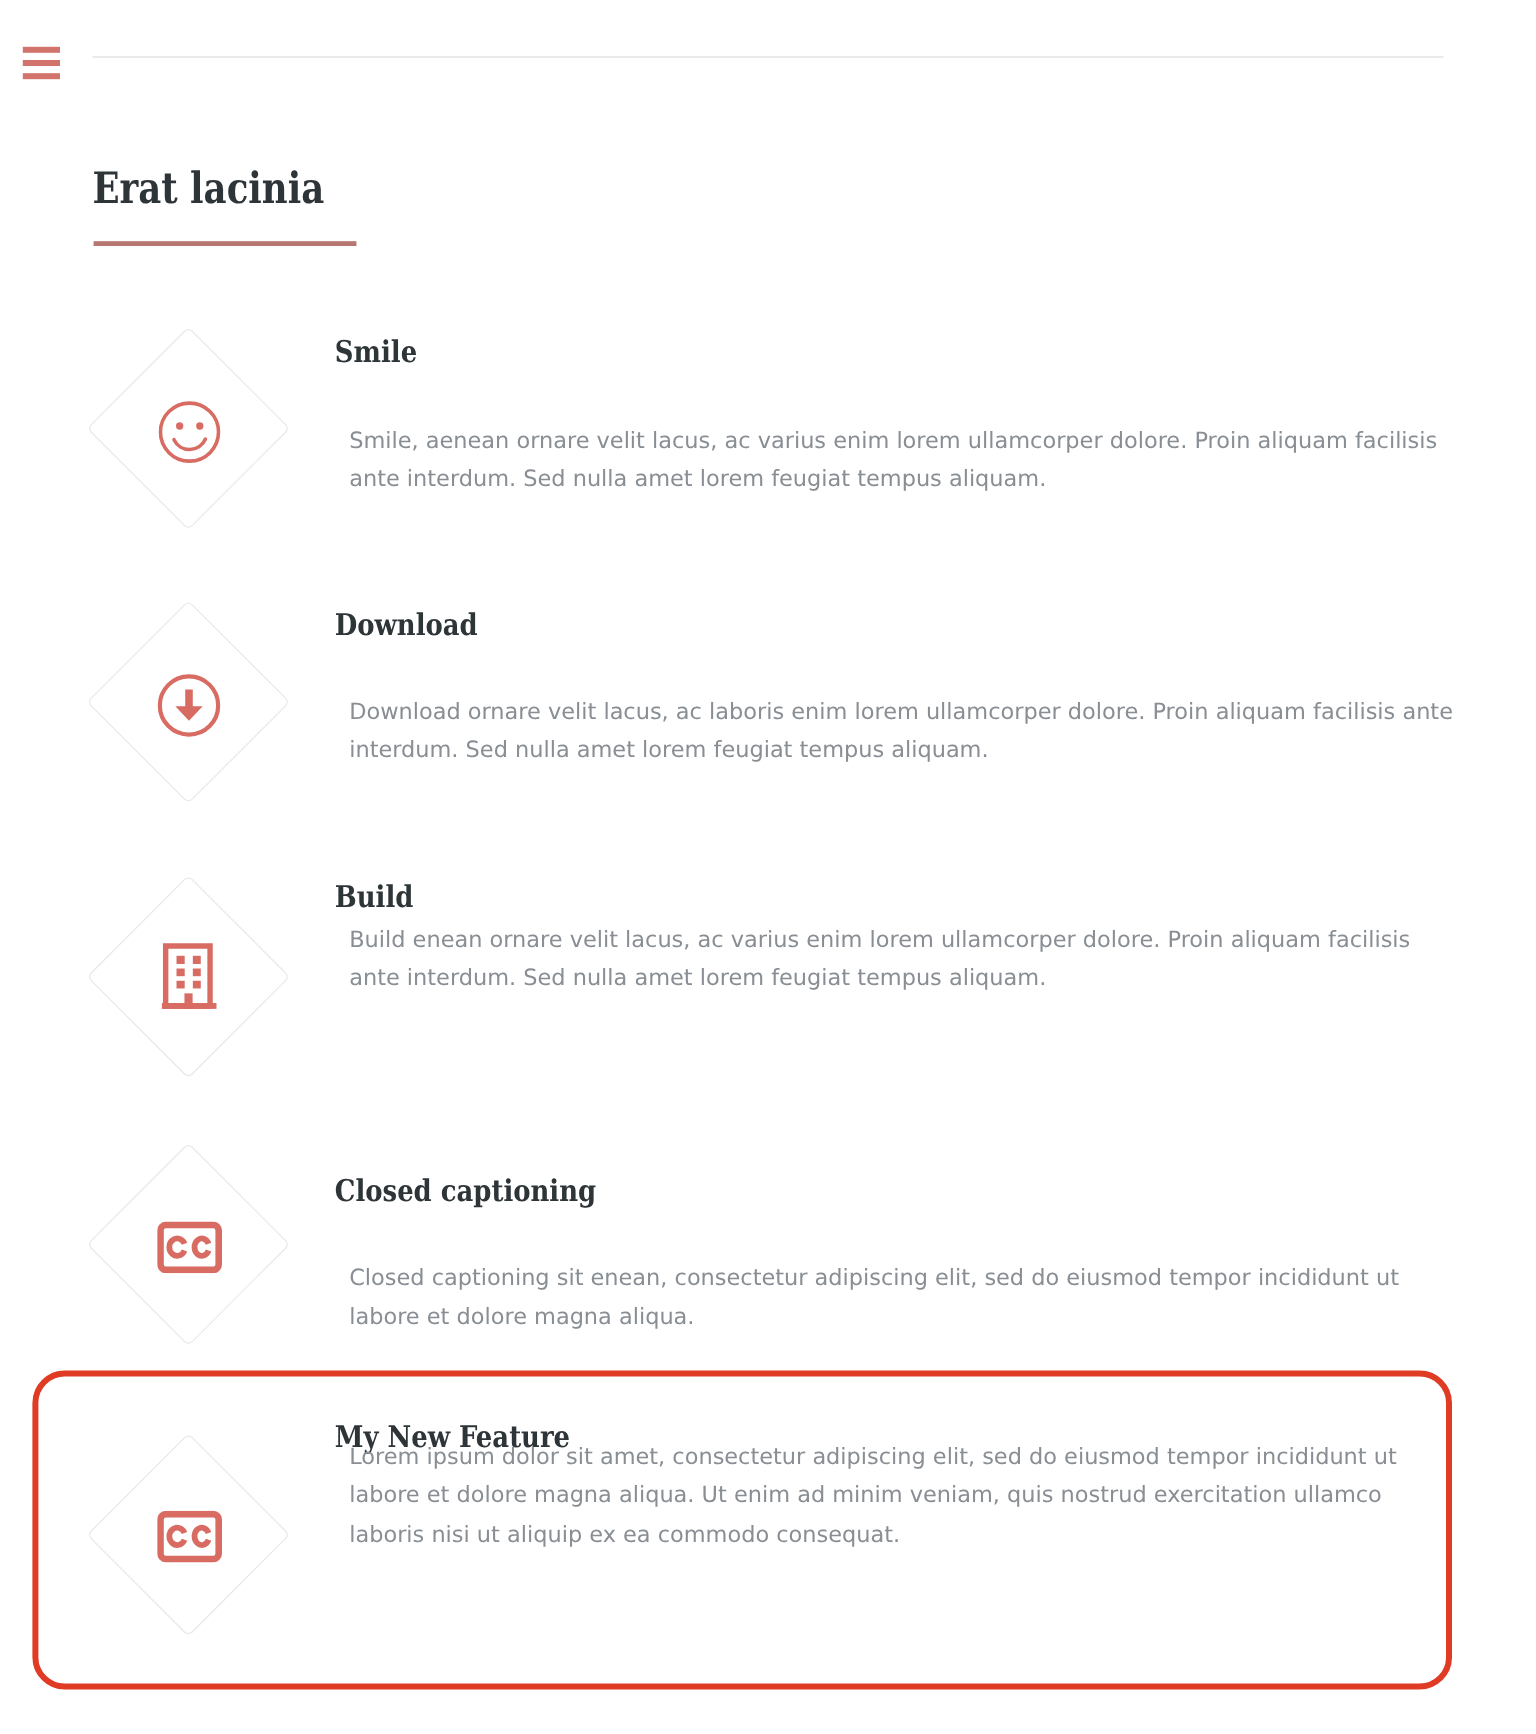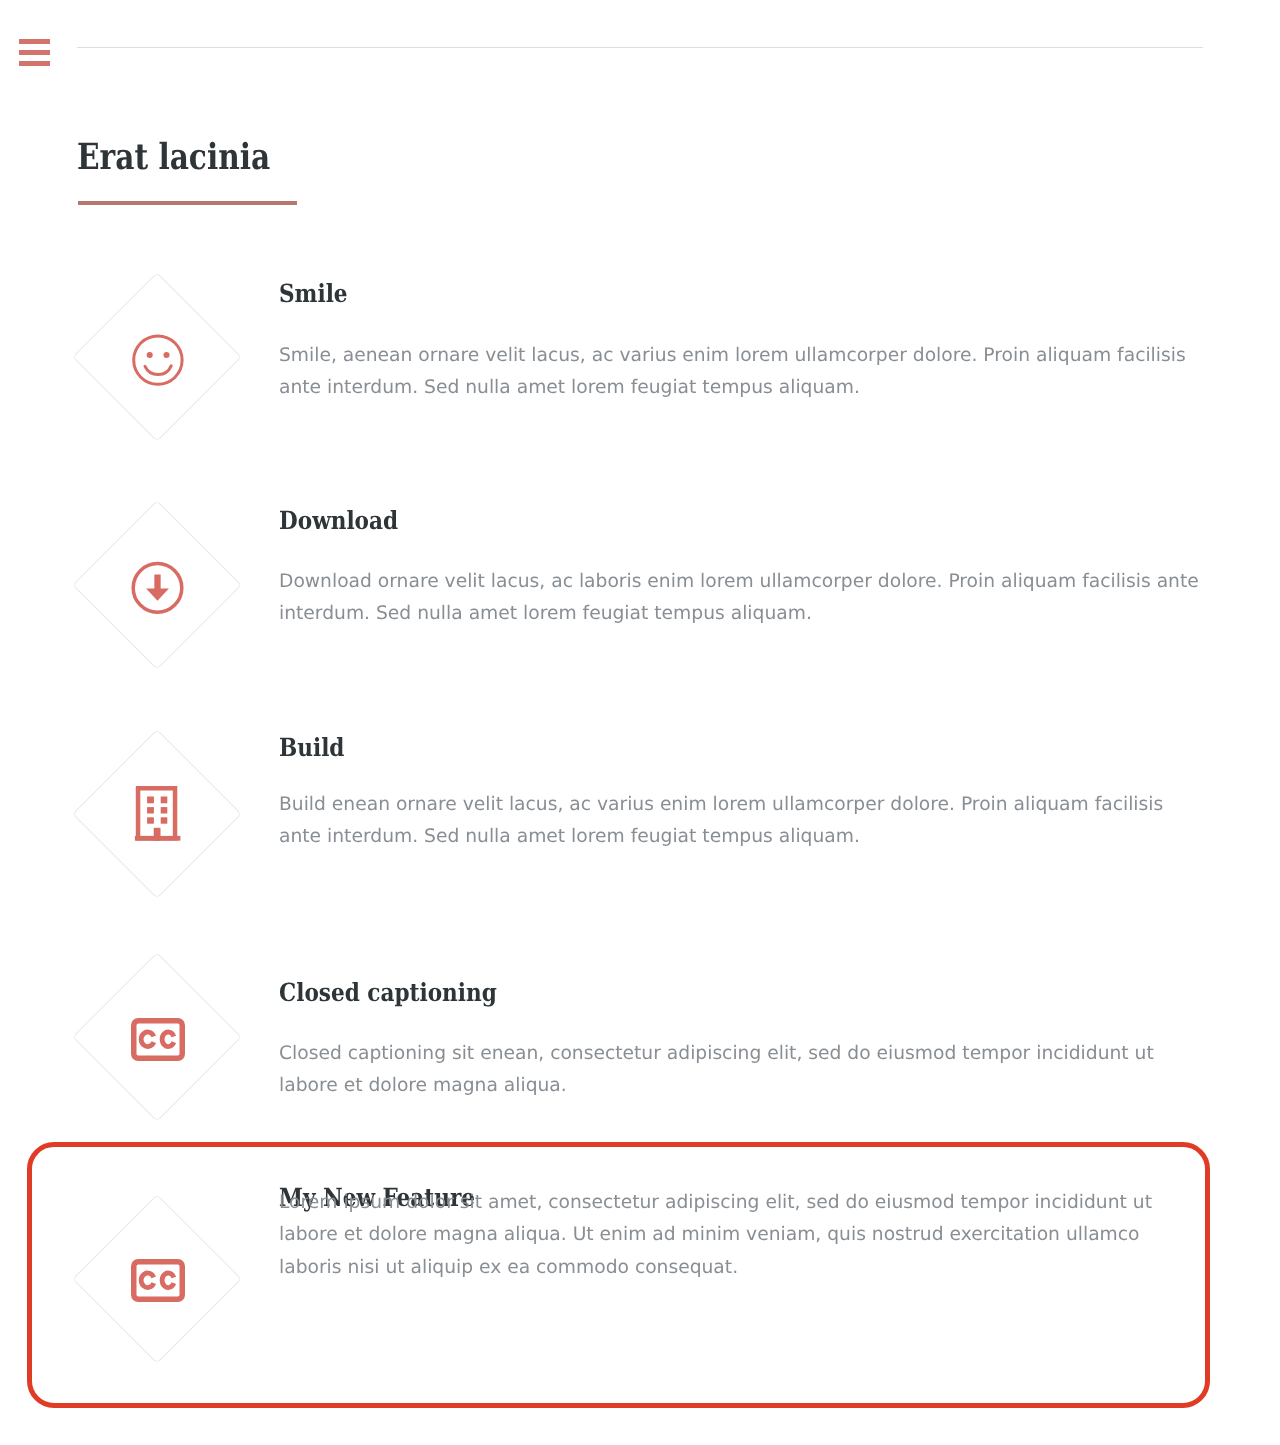--- a/index.html
+++ b/index.html
@@ -29,21 +29,21 @@
   
   .feature { position:absolute; left:0; width:1280px; }
   .diamond { position:absolute; left:97px; width:120px; height:120px;
              border:1px solid #e8e8e8; border-radius:5px; transform:rotate(45deg); }
   .ficon { position:absolute; left:0; width:315px; display:flex; justify-content:center; }
   .ficon svg { display:block; }
   .ftitle { position:absolute; left:279px; font-family:"DejaVu Serif Condensed","DejaVu Serif",serif;
      font-weight:bold; font-size:25px; line-height:26px; color:#2e3538; margin:0;
      white-space:nowrap; transform:scaleX(0.96); transform-origin:0 0; }
   .ftext { position:absolute; left:279px; width:924px; font-size:18.7px; line-height:32.3px;
-     color:#888e93; margin:0; }
+     color:#888e93; margin:12px; }
   .highlight { position:absolute; left:27px; top:1142px; width:1183px; height:266px;
      border:5px solid #e03b24; border-radius:27px; }
 </style>
 </head>
 <body>
 
 <div class="page">
 
   <div class="hamburger">
     <span class="bar b1"></span>
@@ -91,21 +91,21 @@
         <rect x="19.7" y="42.8" width="6.8" height="12.9" fill="#d86b62"></rect>
         <rect x="13.1" y="11.5" width="6.8" height="6.8" fill="#d86b62"></rect>
         <rect x="26.7" y="11.5" width="6.6" height="6.8" fill="#d86b62"></rect>
         <rect x="13.1" y="22.1" width="6.8" height="6.4" fill="#d86b62"></rect>
         <rect x="26.7" y="22.1" width="6.6" height="6.4" fill="#d86b62"></rect>
         <rect x="13.1" y="32.3" width="6.8" height="6.4" fill="#d86b62"></rect>
         <rect x="26.7" y="32.3" width="6.6" height="6.4" fill="#d86b62"></rect>
       </svg>
     </div>
     <h2 class="ftitle" style="top:735.3px">Build</h2>
-    <p class="ftext" style="top:789px">Build enean ornare velit lacus, ac varius enim lorem ullamcorper dolore. Proin aliquam facilisis ante interdum. Sed nulla amet lorem feugiat tempus aliquam.</p>
+    <p class="ftext" style="top:756px">Build enean ornare velit lacus, ac varius enim lorem ullamcorper dolore. Proin aliquam facilisis ante interdum. Sed nulla amet lorem feugiat tempus aliquam.</p>
   </div>
   <div class="feature">
     <div class="diamond" style="top:976.8px"></div>
     <div class="ficon" style="top:1017.9px">
       <svg class="icon-svg" width="54" height="43" viewBox="0 0 54 43" fill="none">
         <rect x="2.75" y="2.75" width="48.5" height="37.5" rx="4.5" stroke="#d86b62" stroke-width="5.5" fill="none"></rect>
         <g stroke="#d86b62" stroke-width="4.8" fill="none" stroke-linecap="butt">
           <path d="M22.78 18.47 A6.6 7.25 0 1 0 22.78 24.13"></path>
           <path d="M42.82 18.47 A6.1 7.25 0 1 0 42.82 24.13"></path>
         </g>

